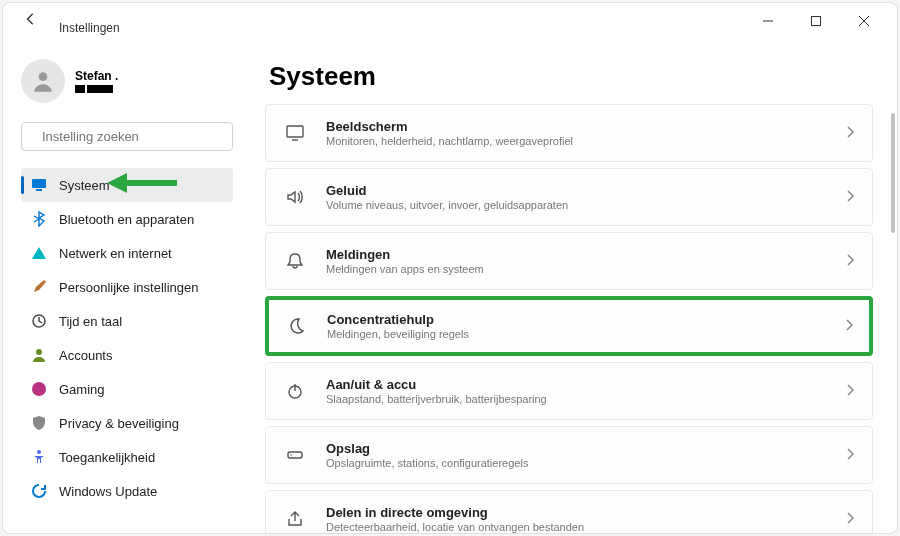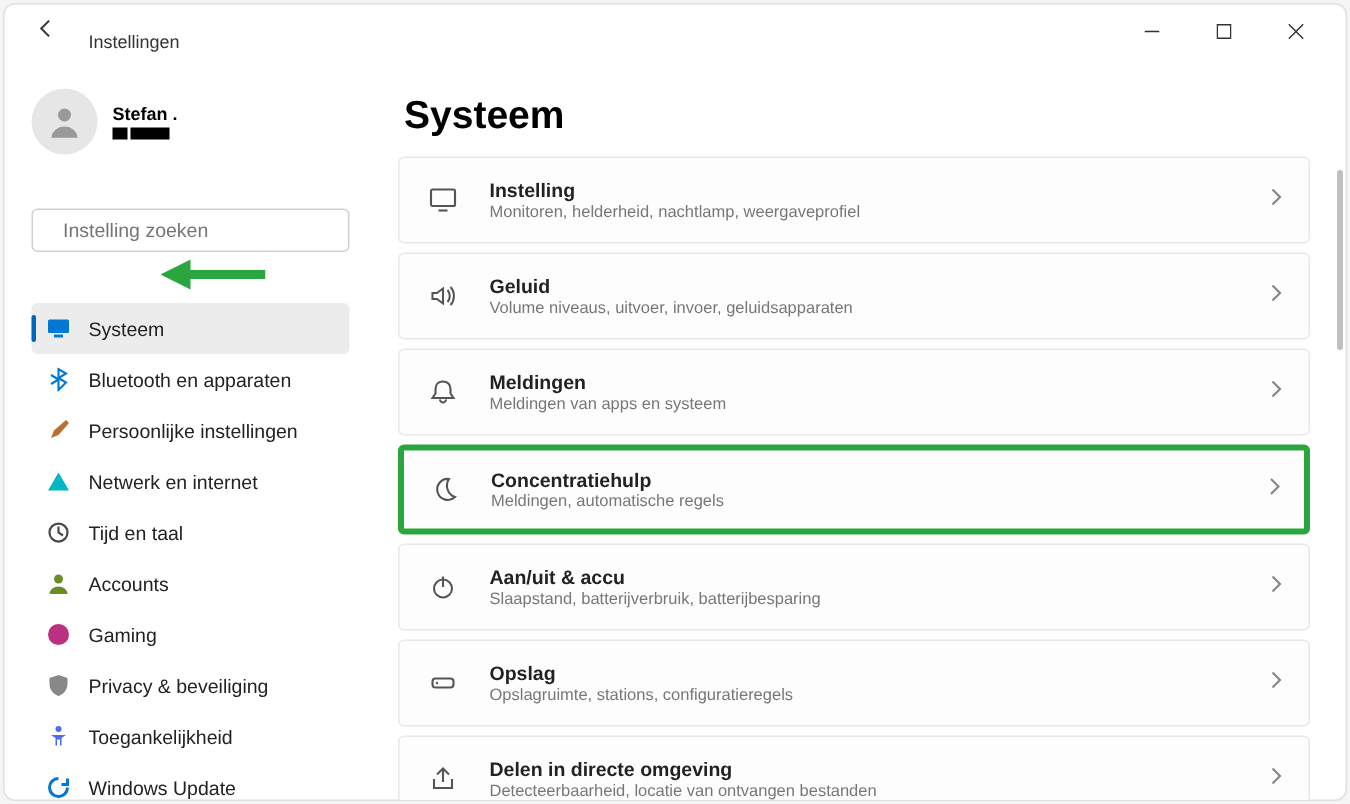--- a/index.html
+++ b/index.html
@@ -4,21 +4,21 @@
 <style>
   * { margin: 0; padding: 0; box-sizing: border-box; font-family: 'Segoe UI', sans-serif; }
   body { width: 900px; height: 536px; background: #f5f5f5; overflow: hidden; }
   .window { width: 896px; height: 532px; margin: 2px; background: #fff; border-radius: 8px; border: 1px solid #e0e0e0; display: flex; flex-direction: column; position: relative; }
   .titlebar { display: flex; align-items: flex-end; padding: 8px 12px; height: 40px; }
   .back-btn { width: 32px; height: 32px; display: flex; align-items: center; justify-content: center; border-radius: 4px; cursor: pointer; }
   .title { font-size: 12px; margin-left: 12px; color: #333; }
   .win-controls { margin-left: auto; display: flex; gap: 6px; }
   .win-btn { width: 42px; height: 28px; display: flex; align-items: center; justify-content: center; cursor: pointer; }
   .content { display: flex; flex: 1; overflow: hidden; }
-  .sidebar { width: 238px; padding: 12px 8px 0 18px; display: flex; flex-direction: column; gap: 18px; }
+  .sidebar { width: 238px; padding: 12px 8px 0 18px; display: flex; flex-direction: column; gap: 1px; }
   .profile { display: flex; align-items: center; gap: 10px; margin-bottom: 18px; margin-top: 4px; }
   .avatar { width: 44px; height: 44px; background: #e6e6e6; border-radius: 50%; display: flex; align-items: center; justify-content: center; }
   .profile-text { display: flex; flex-direction: column; font-size: 12px; font-weight: 600; }
   .profile-bars { display:flex; gap:2px; margin-top:2px;}
   .bar1{width:10px;height:8px;background:#000;}
   .bar2{width:26px;height:8px;background:#000;}
   .search-box { display: flex; align-items: center; border: 1px solid #d0d0d0; border-radius: 4px; padding: 6px 20px; margin-bottom: 16px; background: #fff; }
   .search-box input { border: none; outline: none; flex: 1; font-size: 13px; background: transparent; }
   .nav-item { display: flex; align-items: center; gap: 12px; padding: 9px 10px; font-size: 13px; color: #222; border-radius: 4px; cursor: pointer; position: relative; }
   .nav-item.active { background: #ececec; }
@@ -107,32 +107,32 @@
             <span class="nav-icon">
               <svg width="16" height="16" viewBox="0 0 16 16">
                 <path d="M8 1v14l5-5-5-3 5-3-5-3z M3 5l5 3M3 11l5-3" stroke="#0078d4" stroke-width="1.4" fill="none"></path>
               </svg>
             </span>
             <span>Bluetooth en apparaten</span>
           </div>
           <div class="nav-item">
             <span class="nav-icon">
               <svg width="16" height="16" viewBox="0 0 16 16">
+                <path d="M8 2 L15 14 L1 14 Z" fill="#00b7c3"></path>
+              </svg>
+            </span>
+            <span>Netwerk en internet</span>
+          </div>
+          <div class="nav-item">
+            <span class="nav-icon">
+              <svg width="16" height="16" viewBox="0 0 16 16">
                 <path d="M3 13l2-5 8-7 2 2-7 8-5 2z" fill="#b96f2e"></path>
               </svg>
             </span>
             <span>Persoonlijke instellingen</span>
-          </div>
-          <div class="nav-item">
-            <span class="nav-icon">
-              <svg width="16" height="16" viewBox="0 0 16 16">
-                <path d="M8 2 L15 14 L1 14 Z" fill="#00b7c3"></path>
-              </svg>
-            </span>
-            <span>Netwerk en internet</span>
           </div>
           <div class="nav-item">
             <span class="nav-icon">
               <svg width="16" height="16" viewBox="0 0 16 16">
                 <circle cx="8" cy="8" r="6" stroke="#4a4a4a" stroke-width="1.5" fill="none"></circle>
                 <path d="M8 4v4l3 2" stroke="#4a4a4a" stroke-width="1.5" fill="none"></path>
               </svg>
             </span>
             <span>Tijd en taal</span>
           </div>
@@ -186,21 +186,21 @@
       <h1>Systeem</h1>
       <div id="rows">
           <div class="setting-row">
             <div class="row-icon">
               <svg width="20" height="20" viewBox="0 0 20 20">
                 <rect x="2" y="3" width="16" height="11" rx="1" stroke="#555" stroke-width="1.4" fill="none"></rect>
                 <line x1="7" y1="17" x2="13" y2="17" stroke="#555" stroke-width="1.4" fill="none"></line>
               </svg>
             </div>
     <div class="row-text">
-      <div class="row-title">Instelling</div>
+      <div class="row-title">Beeldscherm</div>
       <div class="row-sub">Monitoren, helderheid, nachtlamp, weergaveprofiel</div>
     </div>
     <div class="chev"><svg width="8" height="12" viewBox="0 0 8 12">
                 <path d="M2 1l5 5-5 5" stroke="#888" stroke-width="1.5" fill="none"></path>
               </svg></div>
           </div>
           <div class="setting-row">
             <div class="row-icon">
               <svg width="20" height="20" viewBox="0 0 20 20">
                 <path d="M3 8v4h3l4 3V5L6 8H3z" stroke="#555" stroke-width="1.4" fill="none"></path>
@@ -231,21 +231,21 @@
               </svg></div>
           </div>
           <div class="setting-row highlighted">
             <div class="row-icon">
               <svg width="20" height="20" viewBox="0 0 20 20">
                 <path d="M13 3a7 7 0 1 0 4 12 8 8 0 0 1-4-12z" stroke="#555" stroke-width="1.4" fill="none"></path>
               </svg>
             </div>
     <div class="row-text">
       <div class="row-title">Concentratiehulp</div>
-      <div class="row-sub">Meldingen, automatische regels</div>
+      <div class="row-sub">Meldingen, beveiliging regels</div>
     </div>
     <div class="chev"><svg width="8" height="12" viewBox="0 0 8 12">
                 <path d="M2 1l5 5-5 5" stroke="#888" stroke-width="1.5" fill="none"></path>
               </svg></div>
           </div>
           <div class="setting-row">
             <div class="row-icon">
               <svg width="20" height="20" viewBox="0 0 20 20">
                 <circle cx="10" cy="11" r="6" stroke="#555" stroke-width="1.4" fill="none"></circle>
                 <line x1="10" y1="3" x2="10" y2="10" stroke="#555" stroke-width="1.4" fill="none"></line>

